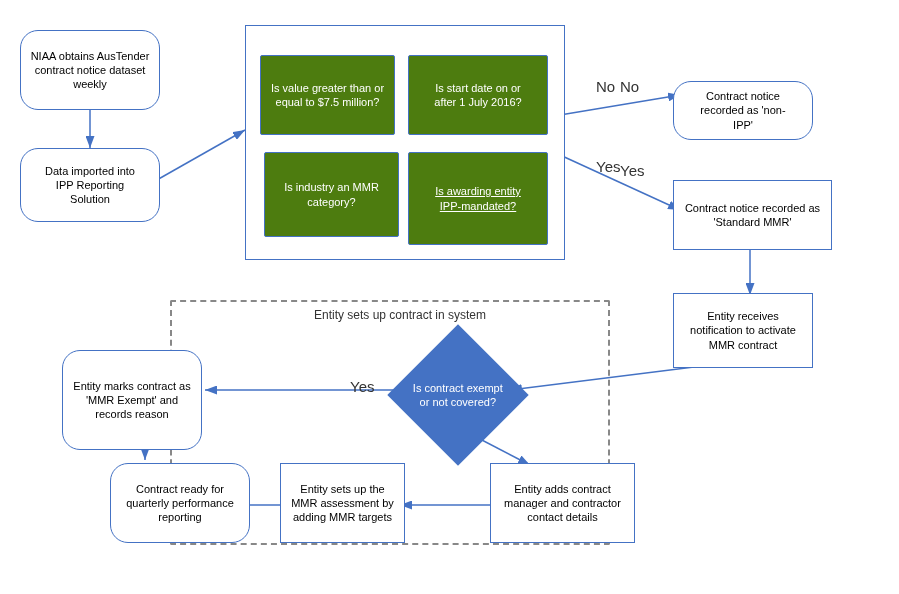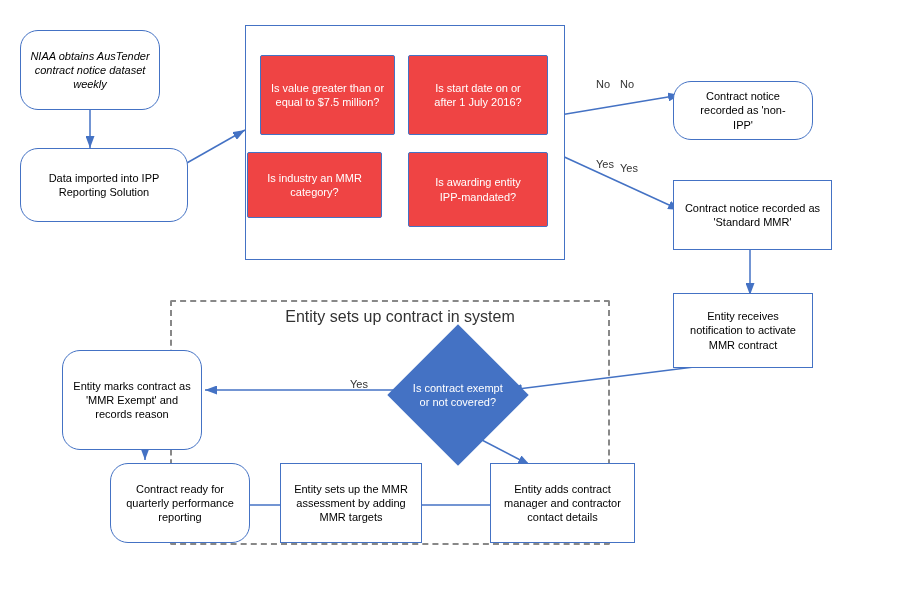--- a/index.html
+++ b/index.html
@@ -27,21 +27,21 @@
       background: #fff;
       color: #000;
     }
     .rect {
       border: 1.5px solid #4472C4;
       background: #fff;
       color: #000;
     }
     .blue-rect {
       border: 1.5px solid #4472C4;
-      background: #ef4444;
+      background: #4d7c0f;
       color: #fff;
       border-radius: 2px;
     }
     .diamond {
       background: #4472C4;
       color: #fff;
       transform: rotate(45deg);
     }
     .diamond-text {
       transform: rotate(-45deg);
@@ -49,35 +49,35 @@
       line-height: 1.3;
       padding: 4px;
     }
     .dashed-box {
       position: absolute;
       border: 2px dashed #888;
       border-radius: 2px;
     }
     .section-label {
       position: absolute;
-      font-size: 16px;
+      font-size: 12px;
       color: #333;
       text-align: center;
     }
     
     svg.arrows {
       position: absolute;
       top: 0; left: 0;
       width: 899px;
       height: 594px;
       pointer-events: none;
     }
     .arrow-label {
       position: absolute;
-      font-size: 11px;
+      font-size: 15px;
       color: #333;
       text-align: right;
     }
   </style>
 </head>
 <body>
 
 <svg class="arrows" xmlns="http://www.w3.org/2000/svg">
   <defs>
     <marker id="arrowhead" markerWidth="8" markerHeight="6" refX="8" refY="3" orient="auto">
@@ -111,47 +111,47 @@
 
 <div class="arrow-label" style="left:596px; top:78px;">No</div>
 <div class="arrow-label" style="left:596px; top:158px;">Yes</div>
 <div class="arrow-label" style="left:350px; top:378px;">Yes</div>
 <div class="arrow-label" style="left:457px; top:430px;">No</div>
 
 <div class="arrow-label" style="left:620px; top:78px;">No</div>
 
 <div class="arrow-label" style="left:620px; top:162px;">Yes</div>
 
-<div class="shape rounded-rect" style="left:20px; top:30px; width:140px; height:80px; padding:8px;font-style:italic;">
+<div class="shape rounded-rect" style="left:20px; top:30px; width:140px; height:80px; padding:8px;">
   <span>NIAA obtains AusTender contract notice dataset weekly</span>
 </div>
 
-<div class="shape rounded-rect" style="left:20px; top:148px; width:168px; height:74px; padding:24px;">
+<div class="shape rounded-rect" style="left:20px; top:148px; width:140px; height:74px; padding:24px;">
   <span>Data imported into IPP Reporting Solution</span>
 </div>
 
 <div class="dashed-box" style="left:170px; top:300px; width:440px; height:245px;"></div>
 
 <div class="section-label" style="left:245px; top:32px; width:320px;">System performs automated MMR checks</div>
 
 <div class="shape rect" style="left:245px; top:25px; width:320px; height:235px; align-items:flex-start; justify-content:flex-start; padding:0;"></div>
 
 <div class="shape blue-rect" style="left:260px; top:55px; width:135px; height:80px; padding:8px;">
   <span>Is value greater than or equal to $7.5 million?</span>
 </div>
 
 <div class="shape blue-rect" style="left:408px; top:55px; width:140px; height:80px; padding:20px;">
   <span>Is start date on or after 1 July 2016?</span>
 </div>
 
-<div class="shape blue-rect" style="left:247px; top:152px; width:135px; height:66px; padding:8px;">
+<div class="shape blue-rect" style="left:264px; top:152px; width:135px; height:85px; padding:8px;">
   <span>Is industry an MMR category?</span>
 </div>
 
-<div class="shape blue-rect" style="left:408px; top:152px; width:140px; height:75px; padding:25px;">
+<div class="shape blue-rect" style="left:408px; top:152px; width:140px; height:93px; padding:25px;text-decoration:underline;">
   <span>Is awarding entity IPP-mandated?</span>
 </div>
 
 <div class="shape rounded-rect" style="left:673px; top:45px; width:140px; height:59px; padding:18px;margin-top:36px;">
   <span>Contract notice recorded as 'non-IPP'</span>
 </div>
 
 <div class="shape rect" style="left:673px; top:180px; width:159px; height:70px; padding:8px;">
   <span>Contract notice recorded as 'Standard MMR'</span>
 </div>
@@ -167,19 +167,19 @@
 </div>
 
 <div class="shape rounded-rect" style="left:62px; top:350px; width:140px; height:100px; padding:8px;">
   <span>Entity marks contract as 'MMR Exempt' and records reason</span>
 </div>
 
 <div class="shape rect" style="left:490px; top:463px; width:145px; height:80px; padding:8px;text-align:center;">
   <span>Entity adds contract manager and contractor contact details</span>
 </div>
 
-<div class="shape rect" style="left:280px; top:463px; width:142px; height:80px; padding:8px;">
+<div class="shape rect" style="left:280px; top:463px; width:125px; height:80px; padding:8px;">
   <span>Entity sets up the MMR assessment by adding MMR targets</span>
 </div>
 
 <div class="shape rounded-rect" style="left:62px; top:463px; width:140px; height:80px; padding:8px;margin-left:48px;">
   <span>Contract ready for quarterly performance reporting</span>
 </div>
 
 </body></html>

